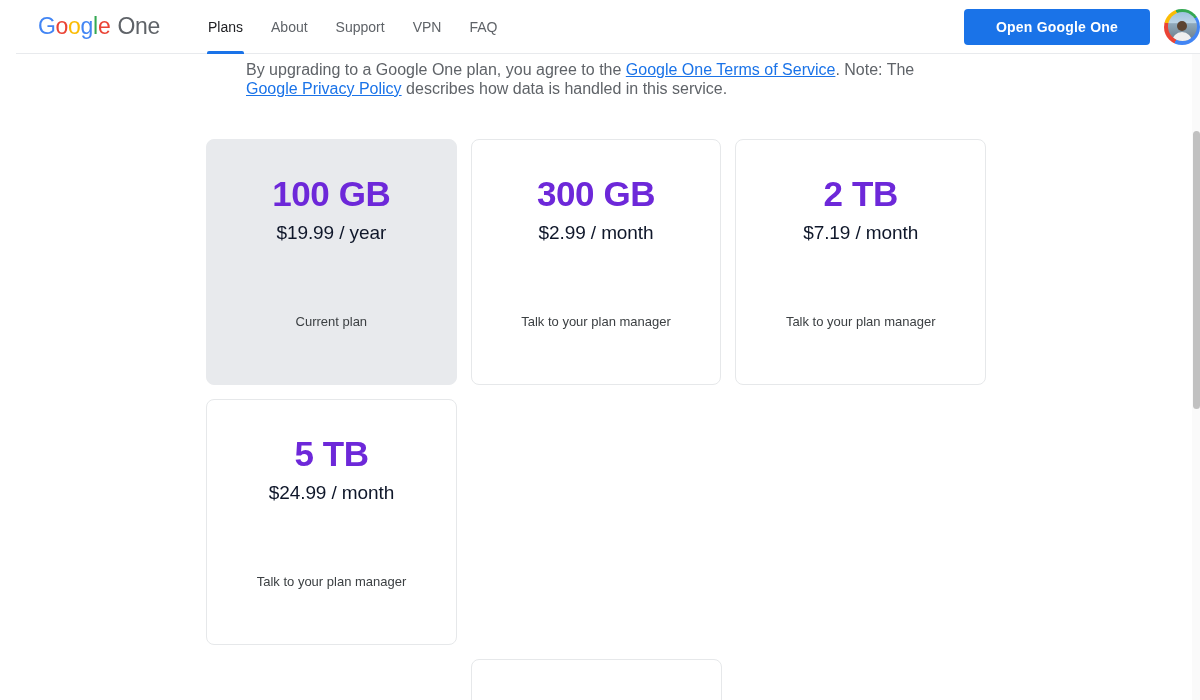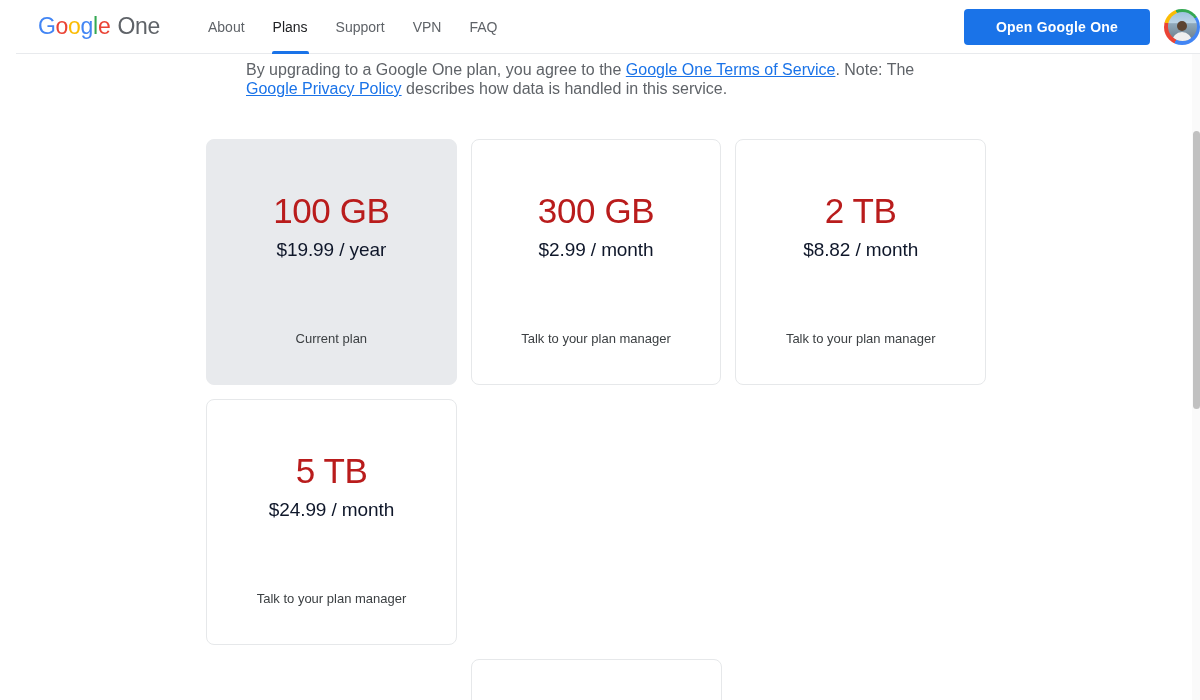--- a/index.html
+++ b/index.html
@@ -189,24 +189,24 @@
     flex-direction: column;
     align-items: center;
     cursor: pointer;
   }
   .card.current {
     background: #e8eaed;
     border-color: #e8eaed;
   }
 
   .card-title {
-    margin-top: 51px;
+    margin-top: 34px;
     font-size: 35px;
-    font-weight: 400;
-    color: #b91c1c;
+    font-weight: 700;
+    color: #6d28d9;
     letter-spacing: -0.4px;
     line-height: 40px;
   }
   .card-price {
     margin-top: 8px;
     font-size: 19px;
     font-weight: 400;
     color: #0f172a;
     letter-spacing: -0.1px;
   }
@@ -253,22 +253,22 @@
 <div class="header">
 
   <div class="brand">
     <span class="g-logo">
       <span style="color:#4285f4">G</span><span style="color:#ea4335">o</span><span style="color:#fbbc05">o</span><span style="color:#4285f4">g</span><span style="color:#34a853">l</span><span style="color:#ea4335">e</span>
     </span>
     <span class="one">One</span>
   </div>
 
   <nav class="nav">
+    <div class="nav-item active">Plans</div>
     <div class="nav-item">About</div>
-    <div class="nav-item active">Plans</div>
     <div class="nav-item">Support</div>
     <div class="nav-item">VPN</div>
     <div class="nav-item">FAQ</div>
   </nav>
 
   <div class="header-right">
     <button class="open-btn">Open Google One</button>
     <div class="avatar">
       <div class="photo"></div>
     </div>
@@ -293,21 +293,21 @@
       </div>
 
       <div class="card">
         <div class="card-title">300 GB</div>
         <div class="card-price">$2.99 / month</div>
         <div class="card-action">Talk to your plan manager</div>
       </div>
 
       <div class="card">
         <div class="card-title">2 TB</div>
-        <div class="card-price">$8.82 / month</div>
+        <div class="card-price">$7.19 / month</div>
         <div class="card-action">Talk to your plan manager</div>
       </div>
 
     </div>
 
     <div class="card-row" style="justify-content:flex-start;">
       <div class="card">
         <div class="card-title">5 TB</div>
         <div class="card-price">$24.99 / month</div>
         <div class="card-action">Talk to your plan manager</div>

